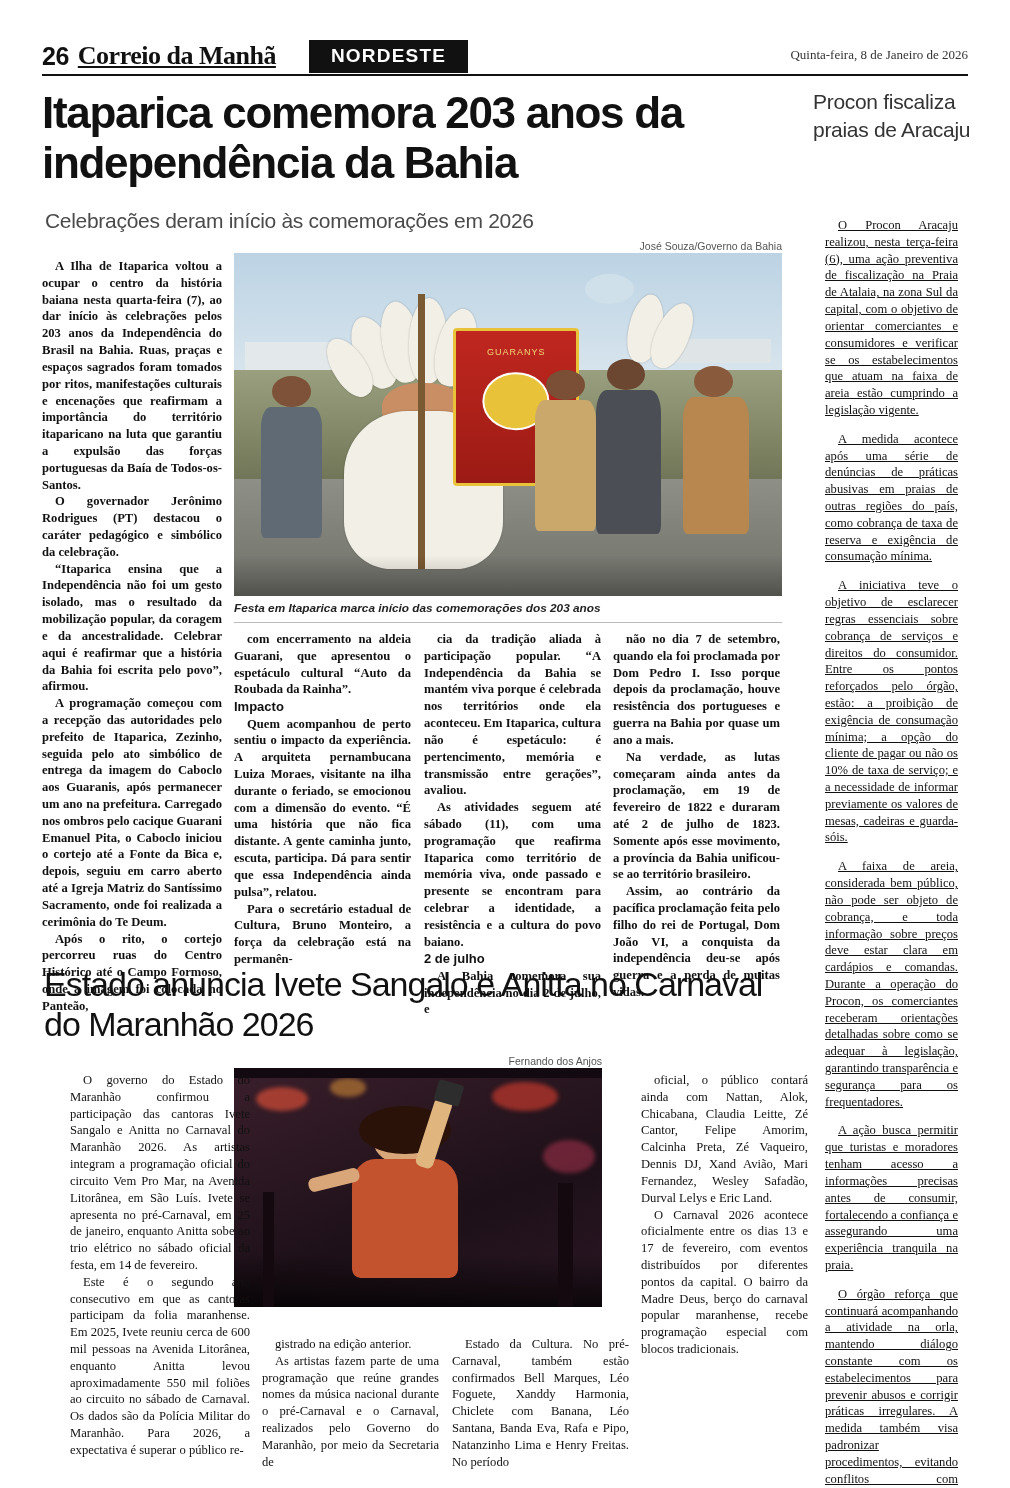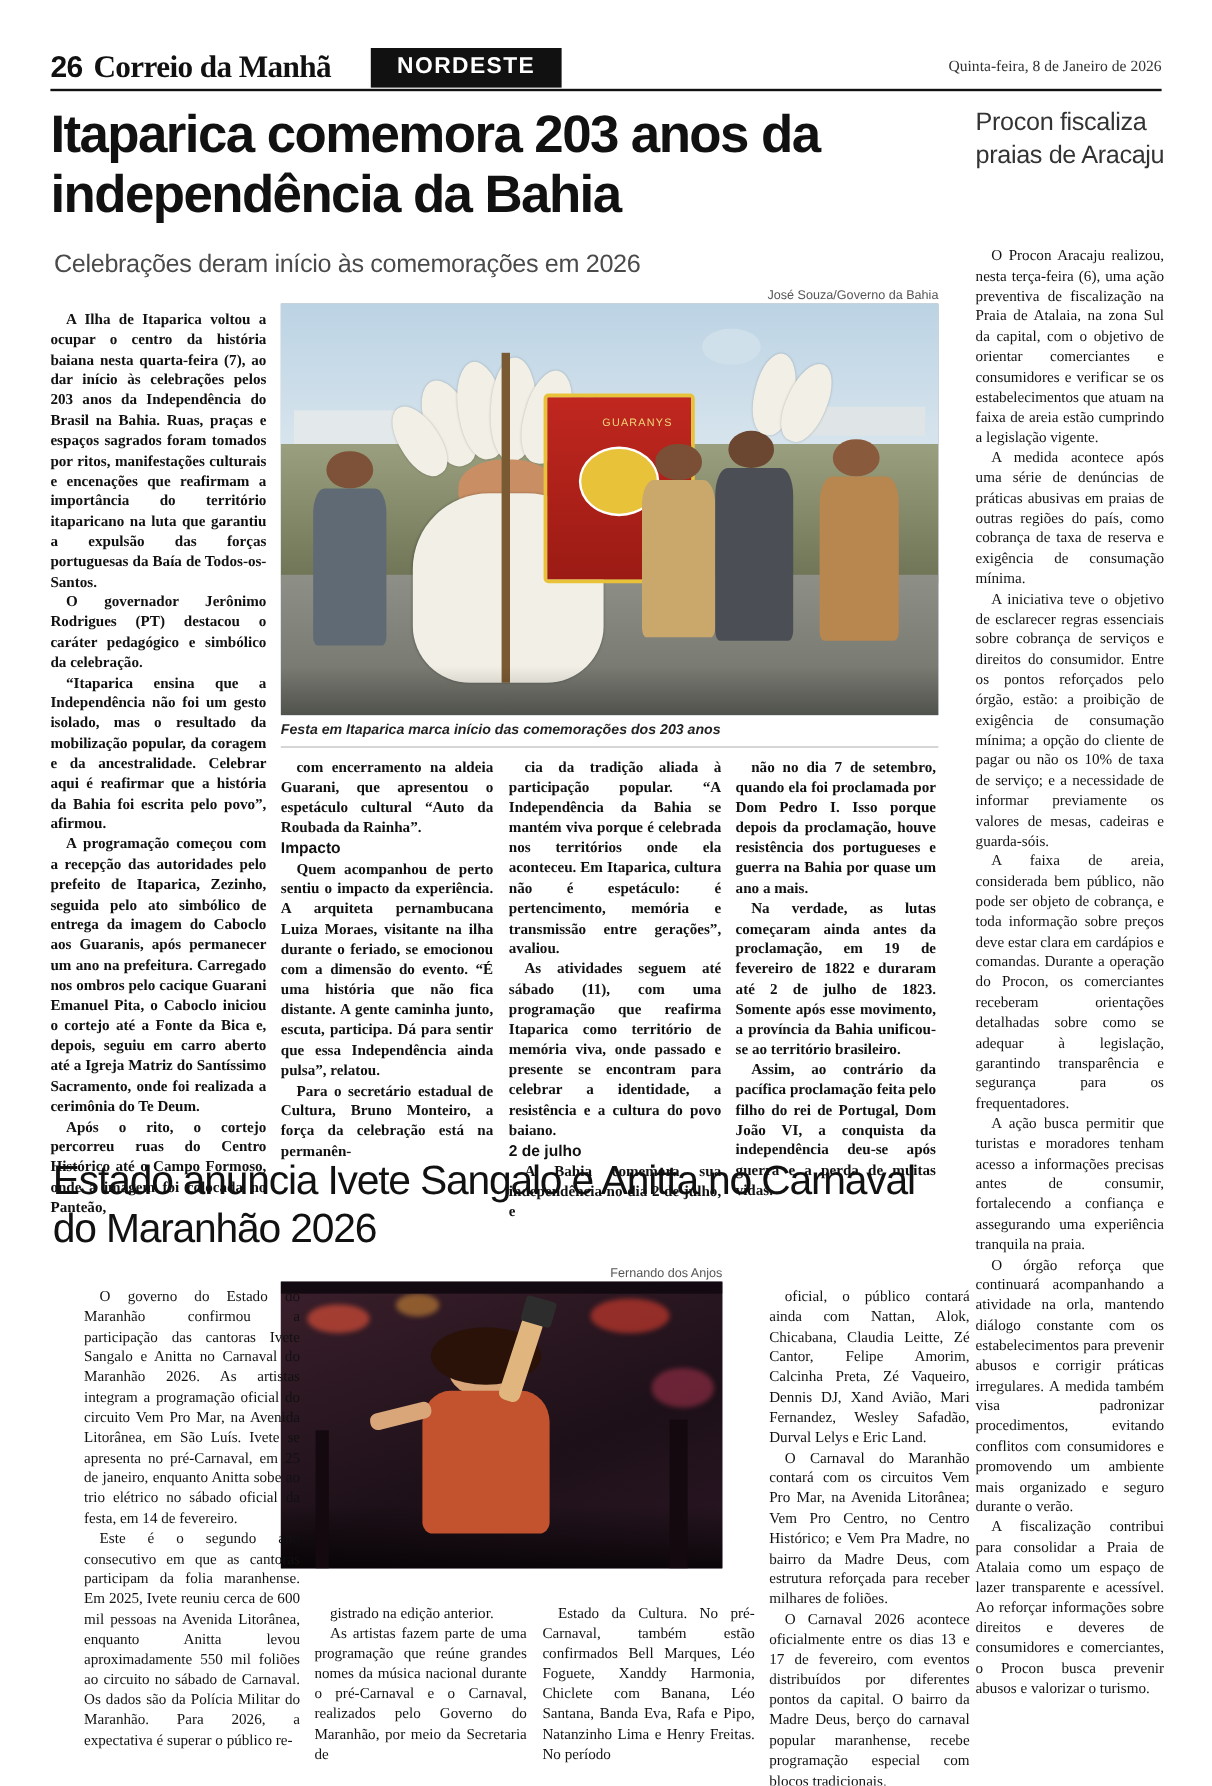--- a/index.html
+++ b/index.html
@@ -22,20 +22,21 @@
   }
   .folio {
     font-family:"Liberation Sans", sans-serif;
     font-weight:bold; font-size:25px; letter-spacing:-0.5px;
     margin-right:9px; color:#111;
   }
   .paper-name {
     font-family:"Liberation Serif", serif;
     font-weight:bold; font-size:26px; letter-spacing:-0.5px;
     color:#111;
+    text-decoration:underline;
   }
   .section-tag {
     margin-left:33px;
     background:#111; color:#fff;
     font-family:"Liberation Sans", sans-serif;
     font-weight:bold; font-size:19px; letter-spacing:1.2px;
     padding:5px 22px 6px 22px;
   }
   .issue-date {
     margin-left:auto;
@@ -64,21 +65,21 @@
     font-family:"Liberation Sans", sans-serif;
     font-size:21px; line-height:1.32; color:#333;
     letter-spacing:-0.3px;
   }
   .rail-col {
     position:absolute; left:813px; top:205px; width:157px; height:1240px;
     font-size:12.6px; line-height:1.335;
     text-align:justify; text-justify:inter-word;
     hyphens:auto;
   }
-  .rail-col p { margin:0; text-indent:13px; }
+  .rail-col p { margin:12px; text-indent:13px;text-decoration:underline; }
   .rail-col p.first { text-indent:13px; }
 
   
   .photo-credit {
     position:absolute;
     font-family:"Liberation Sans", sans-serif;
     font-size:10.5px; color:#555; text-align:right;
   }
   .photo1-credit { left:234px; top:240px; width:548px; }
   .photo1 {
@@ -147,21 +148,21 @@
     position:absolute; left:40%; top:22%; width:23%; height:46%;
     background:linear-gradient(#c0271f,#9b1b14);
     border:3px solid #e8c33a; border-radius:4px;
   }
   .banner .bcircle {
     position:absolute; left:50%; top:46%; transform:translate(-50%,-50%);
     width:56%; height:38%; border-radius:50%;
     background:#e8c33a; border:2px solid #fff;
   }
   .banner .btext {
-    position:absolute; left:15px; top:10%; width:100%; text-align:center;
+    position:absolute; left:0; top:10%; width:100%; text-align:center;
     color:#f3d779; font-family:"Liberation Sans", sans-serif;
     font-size:9px; letter-spacing:1px;
   }
   .tent { position:absolute; background:#dfe4e6; }
   .stagelight { position:absolute; border-radius:50%; filter:blur(2px); }
 </style>
 </head>
 <body>
 
 <div class="page">
@@ -275,21 +276,20 @@
   </div>
   <div class="s2col" id="s2c2">
     <p>gistrado na edição anterior.</p>
     <p>As artistas fazem parte de uma programação que reúne grandes nomes da música nacional durante o pré-Carnaval e o Carnaval, realizados pelo Governo do Maranhão, por meio da Secretaria de</p>
   </div>
   <div class="s2col" id="s2c3">
     <p>Estado da Cultura. No pré-Carnaval, também estão confirmados Bell Marques, Léo Foguete, Xanddy Harmonia, Chiclete com Banana, Léo Santana, Banda Eva, Rafa e Pipo, Natanzinho Lima e Henry Freitas. No período</p>
   </div>
   <div class="s2col" id="s2c4">
     <p>oficial, o público contará ainda com Nattan, Alok, Chicabana, Claudia Leitte, Zé Cantor, Felipe Amorim, Calcinha Preta, Zé Vaqueiro, Dennis DJ, Xand Avião, Mari Fernandez, Wesley Safadão, Durval Lelys e Eric Land.</p>
-    <p>O Carnaval do Maranhão contará com os circuitos Vem Pro Mar, na Avenida Litorânea; Vem Pro Centro, no Centro Histórico; e Vem Pra Madre, no bairro da Madre Deus, com estrutura reforçada para receber milhares de foliões.</p>
     <p>O Carnaval 2026 acontece oficialmente entre os dias 13 e 17 de fevereiro, com eventos distribuídos por diferentes pontos da capital. O bairro da Madre Deus, berço do carnaval popular maranhense, recebe programação especial com blocos tradicionais.</p>
   </div>
 
   <div class="rail-title">Procon fiscaliza praias de Aracaju</div>
   <div class="rail-col">
     <p class="first">O Procon Aracaju realizou, nesta terça-feira (6), uma ação preventiva de fiscalização na Praia de Atalaia, na zona Sul da capital, com o objetivo de orientar comerciantes e consumidores e verificar se os estabelecimentos que atuam na faixa de areia estão cumprindo a legislação vigente.</p>
     <p>A medida acontece após uma série de denúncias de práticas abusivas em praias de outras regiões do país, como cobrança de taxa de reserva e exigência de consumação mínima.</p>
     <p>A iniciativa teve o objetivo de esclarecer regras essenciais sobre cobrança de serviços e direitos do consumidor. Entre os pontos reforçados pelo órgão, estão: a proibição de exigência de consumação mínima; a opção do cliente de pagar ou não os 10% de taxa de serviço; e a necessidade de informar previamente os valores de mesas, cadeiras e guarda-sóis.</p>
     <p>A faixa de areia, considerada bem público, não pode ser objeto de cobrança, e toda informação sobre preços deve estar clara em cardápios e comandas. Durante a operação do Procon, os comerciantes receberam orientações detalhadas sobre como se adequar à legislação, garantindo transparência e segurança para os frequentadores.</p>
     <p>A ação busca permitir que turistas e moradores tenham acesso a informações precisas antes de consumir, fortalecendo a confiança e assegurando uma experiência tranquila na praia.</p>

